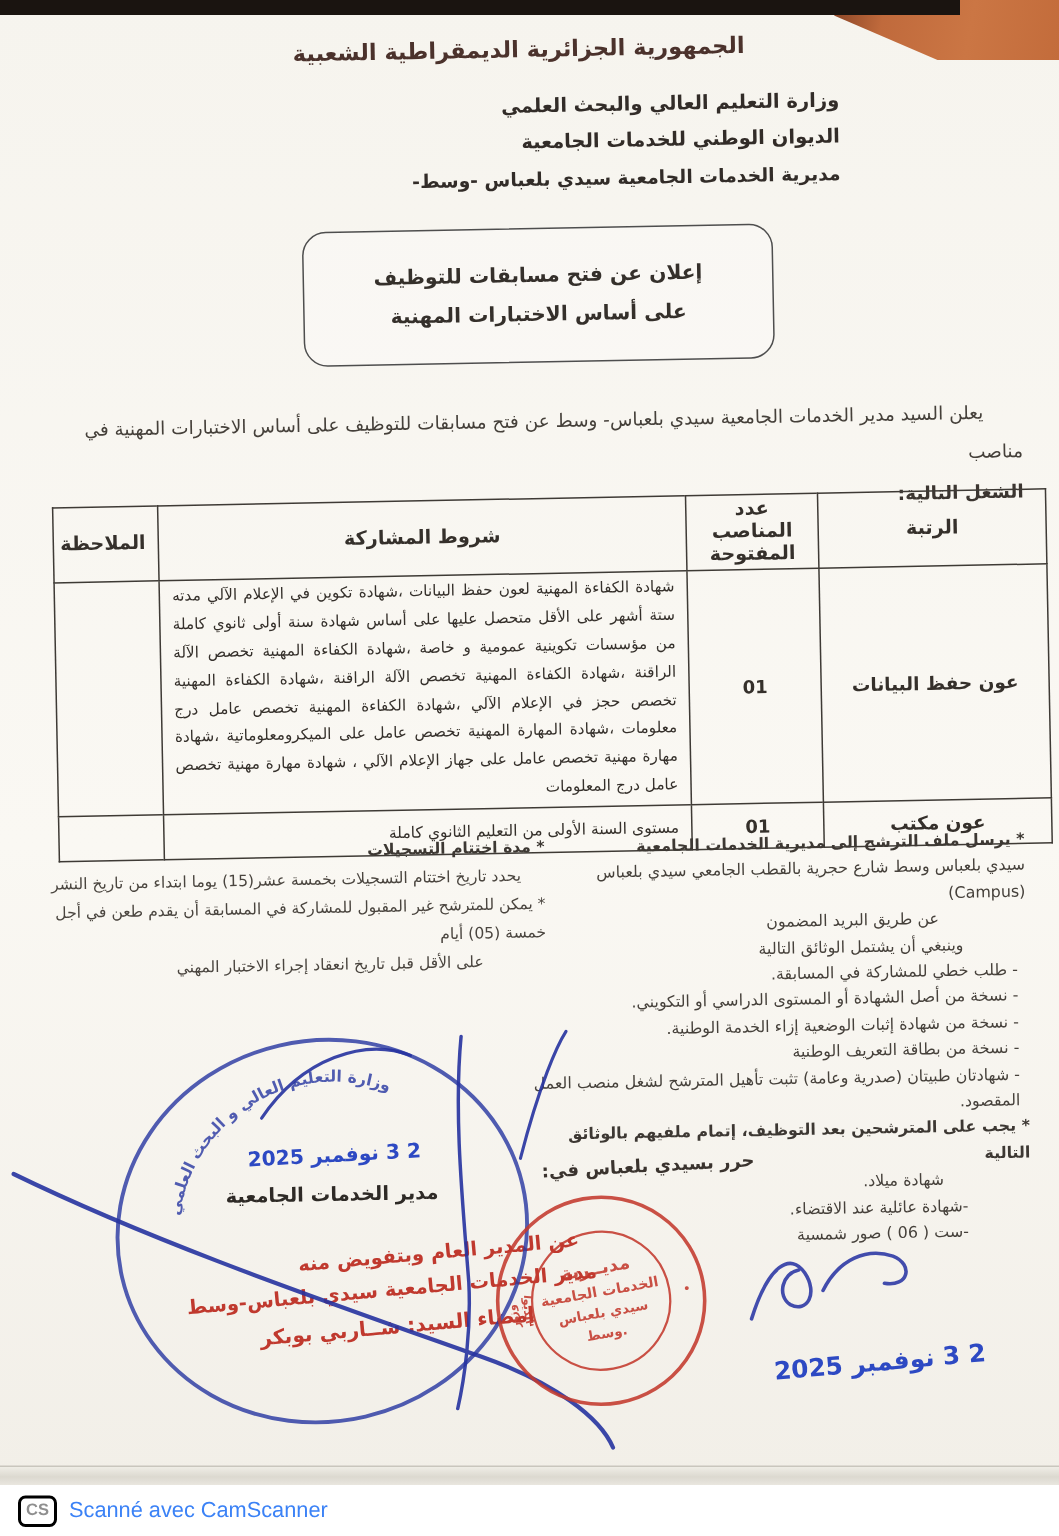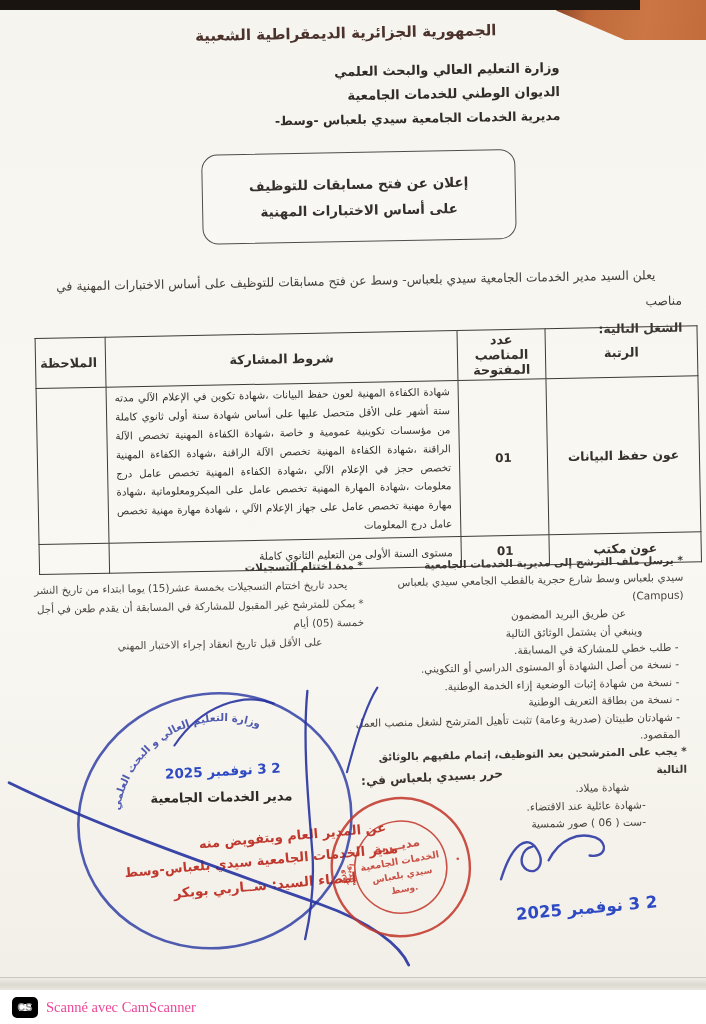--- a/index.html
+++ b/index.html
@@ -80,24 +80,24 @@
 
   .stamps-overlay { position:absolute; inset:0; z-index:4; pointer-events:none; }
 
   
   .scan-edge { position:absolute; left:0; bottom:34px; width:706px; height:13px;
                background:linear-gradient(180deg,#efede6 0%,#dcd9d0 55%,#e9e6df 100%);
                border-top:1px solid #c9c6bd; z-index:7; }
   .footer { position:absolute; left:0; bottom:0; width:706px; height:34px; background:#ffffff;
             display:flex; align-items:center; padding-left:12px; z-index:8; }
   .cs-badge { display:inline-flex; align-items:center; justify-content:center;
-              width:26px; height:21px; border:7px solid #000000; border-radius:5px;
+              width:26px; height:21px; border:2px solid #000000; border-radius:5px;
               color:#8f8f8f; font-size:11px; font-weight:bold; margin-right:8px;
               font-family:"Liberation Sans", sans-serif; }
-  .footer-text { color:#ec4899; font-size:14.5px; font-family:Liberation Serif, serif; }
+  .footer-text { color:#3b82f6; font-size:14.5px; font-family:Liberation Sans, sans-serif; }
 </style>
 </head>
 <body>
 
 <div class="page">
 
   <div class="top-strip"></div>
   <div class="corner-orange"></div>
 
   <div class="content">

